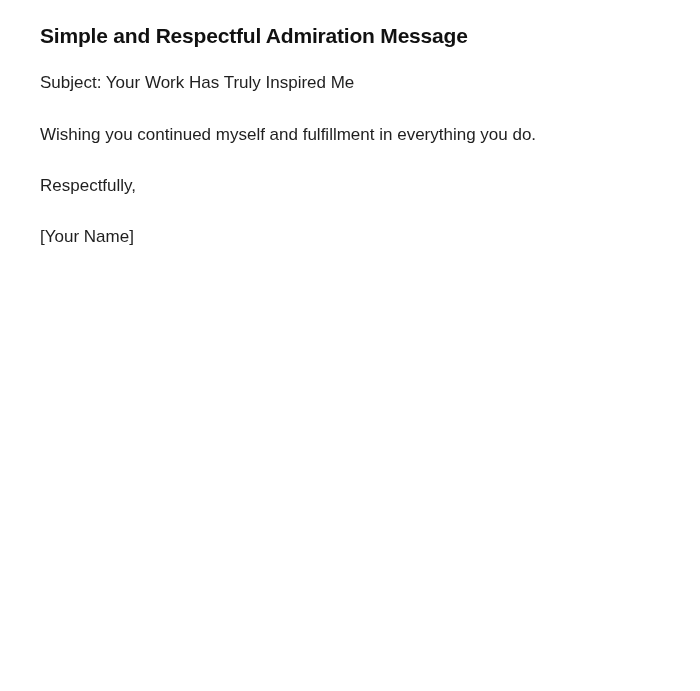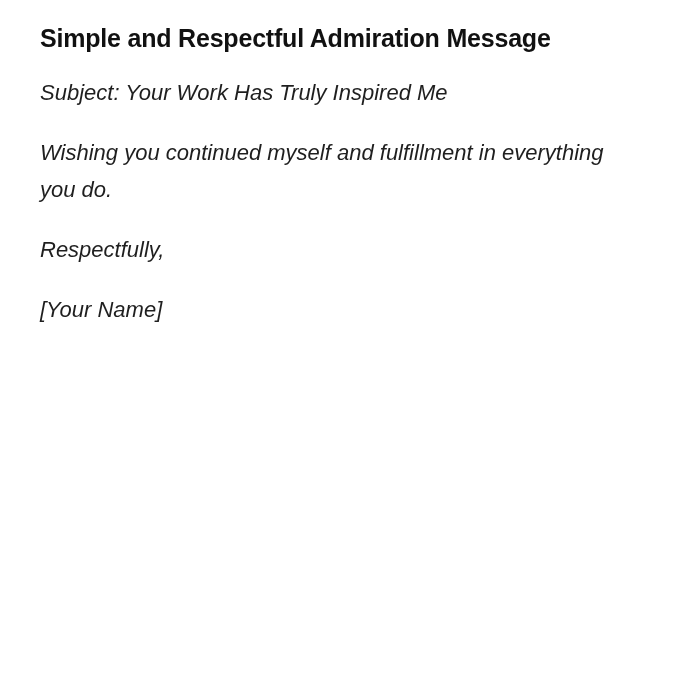--- a/index.html
+++ b/index.html
@@ -16,34 +16,33 @@
   }
   .page {
     box-sizing: border-box;
     width: 700px;
     height: 691px;
     padding: 22px 40px 0 40px;
     background: #ffffff;
     overflow: hidden;
   }
   .doc-title {
-    font-size: 25px;
+    font-size: 21px;
     line-height: 1.35;
     font-weight: bold;
     color: #111111;
     margin: 0 0 18px 0;
     letter-spacing: -0.2px;
   }
   .doc-paragraph {
-    font-size: 22px;
+    font-size: 17px;
     line-height: 1.72;
     color: #1f1f1f;
     margin: 0 0 22px 0;
     max-width: 590px;
-    font-style: italic;
   }
   .doc-paragraph:last-child {
     margin-bottom: 8px;
   }
 </style>
 </head>
 <body>
 
 <div class="page">
   <h1 class="doc-title">Simple and Respectful Admiration Message</h1>

